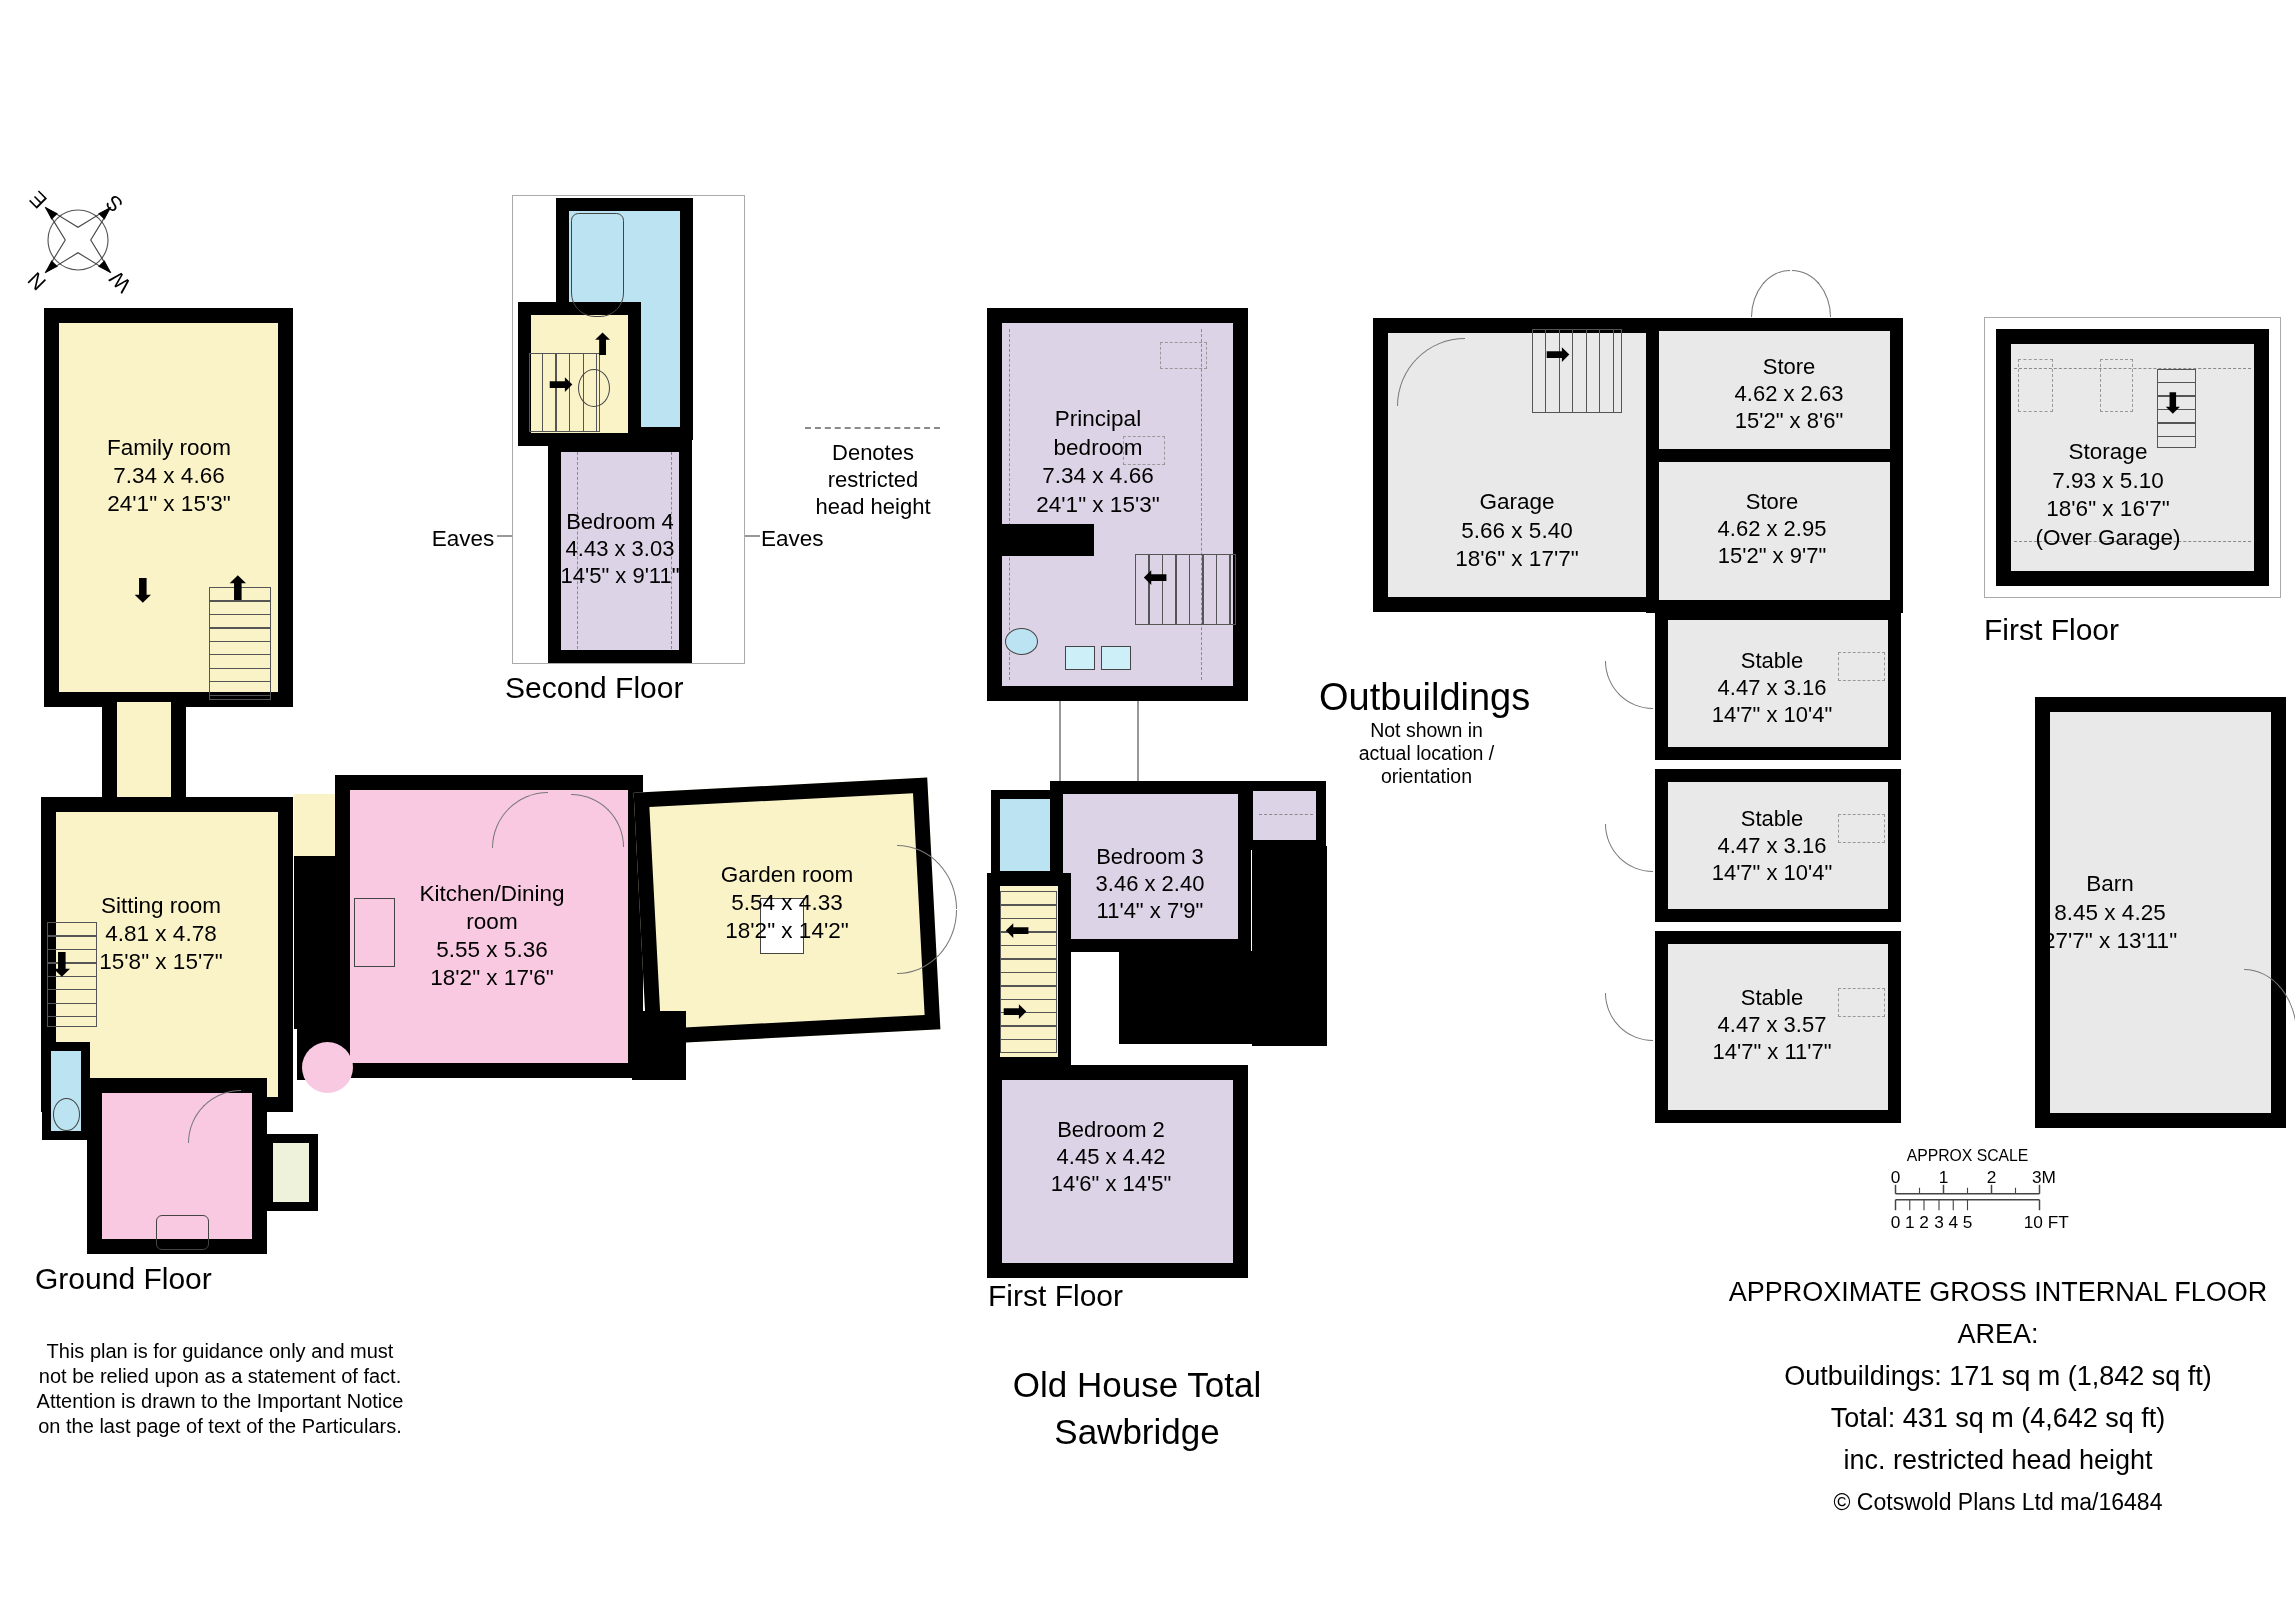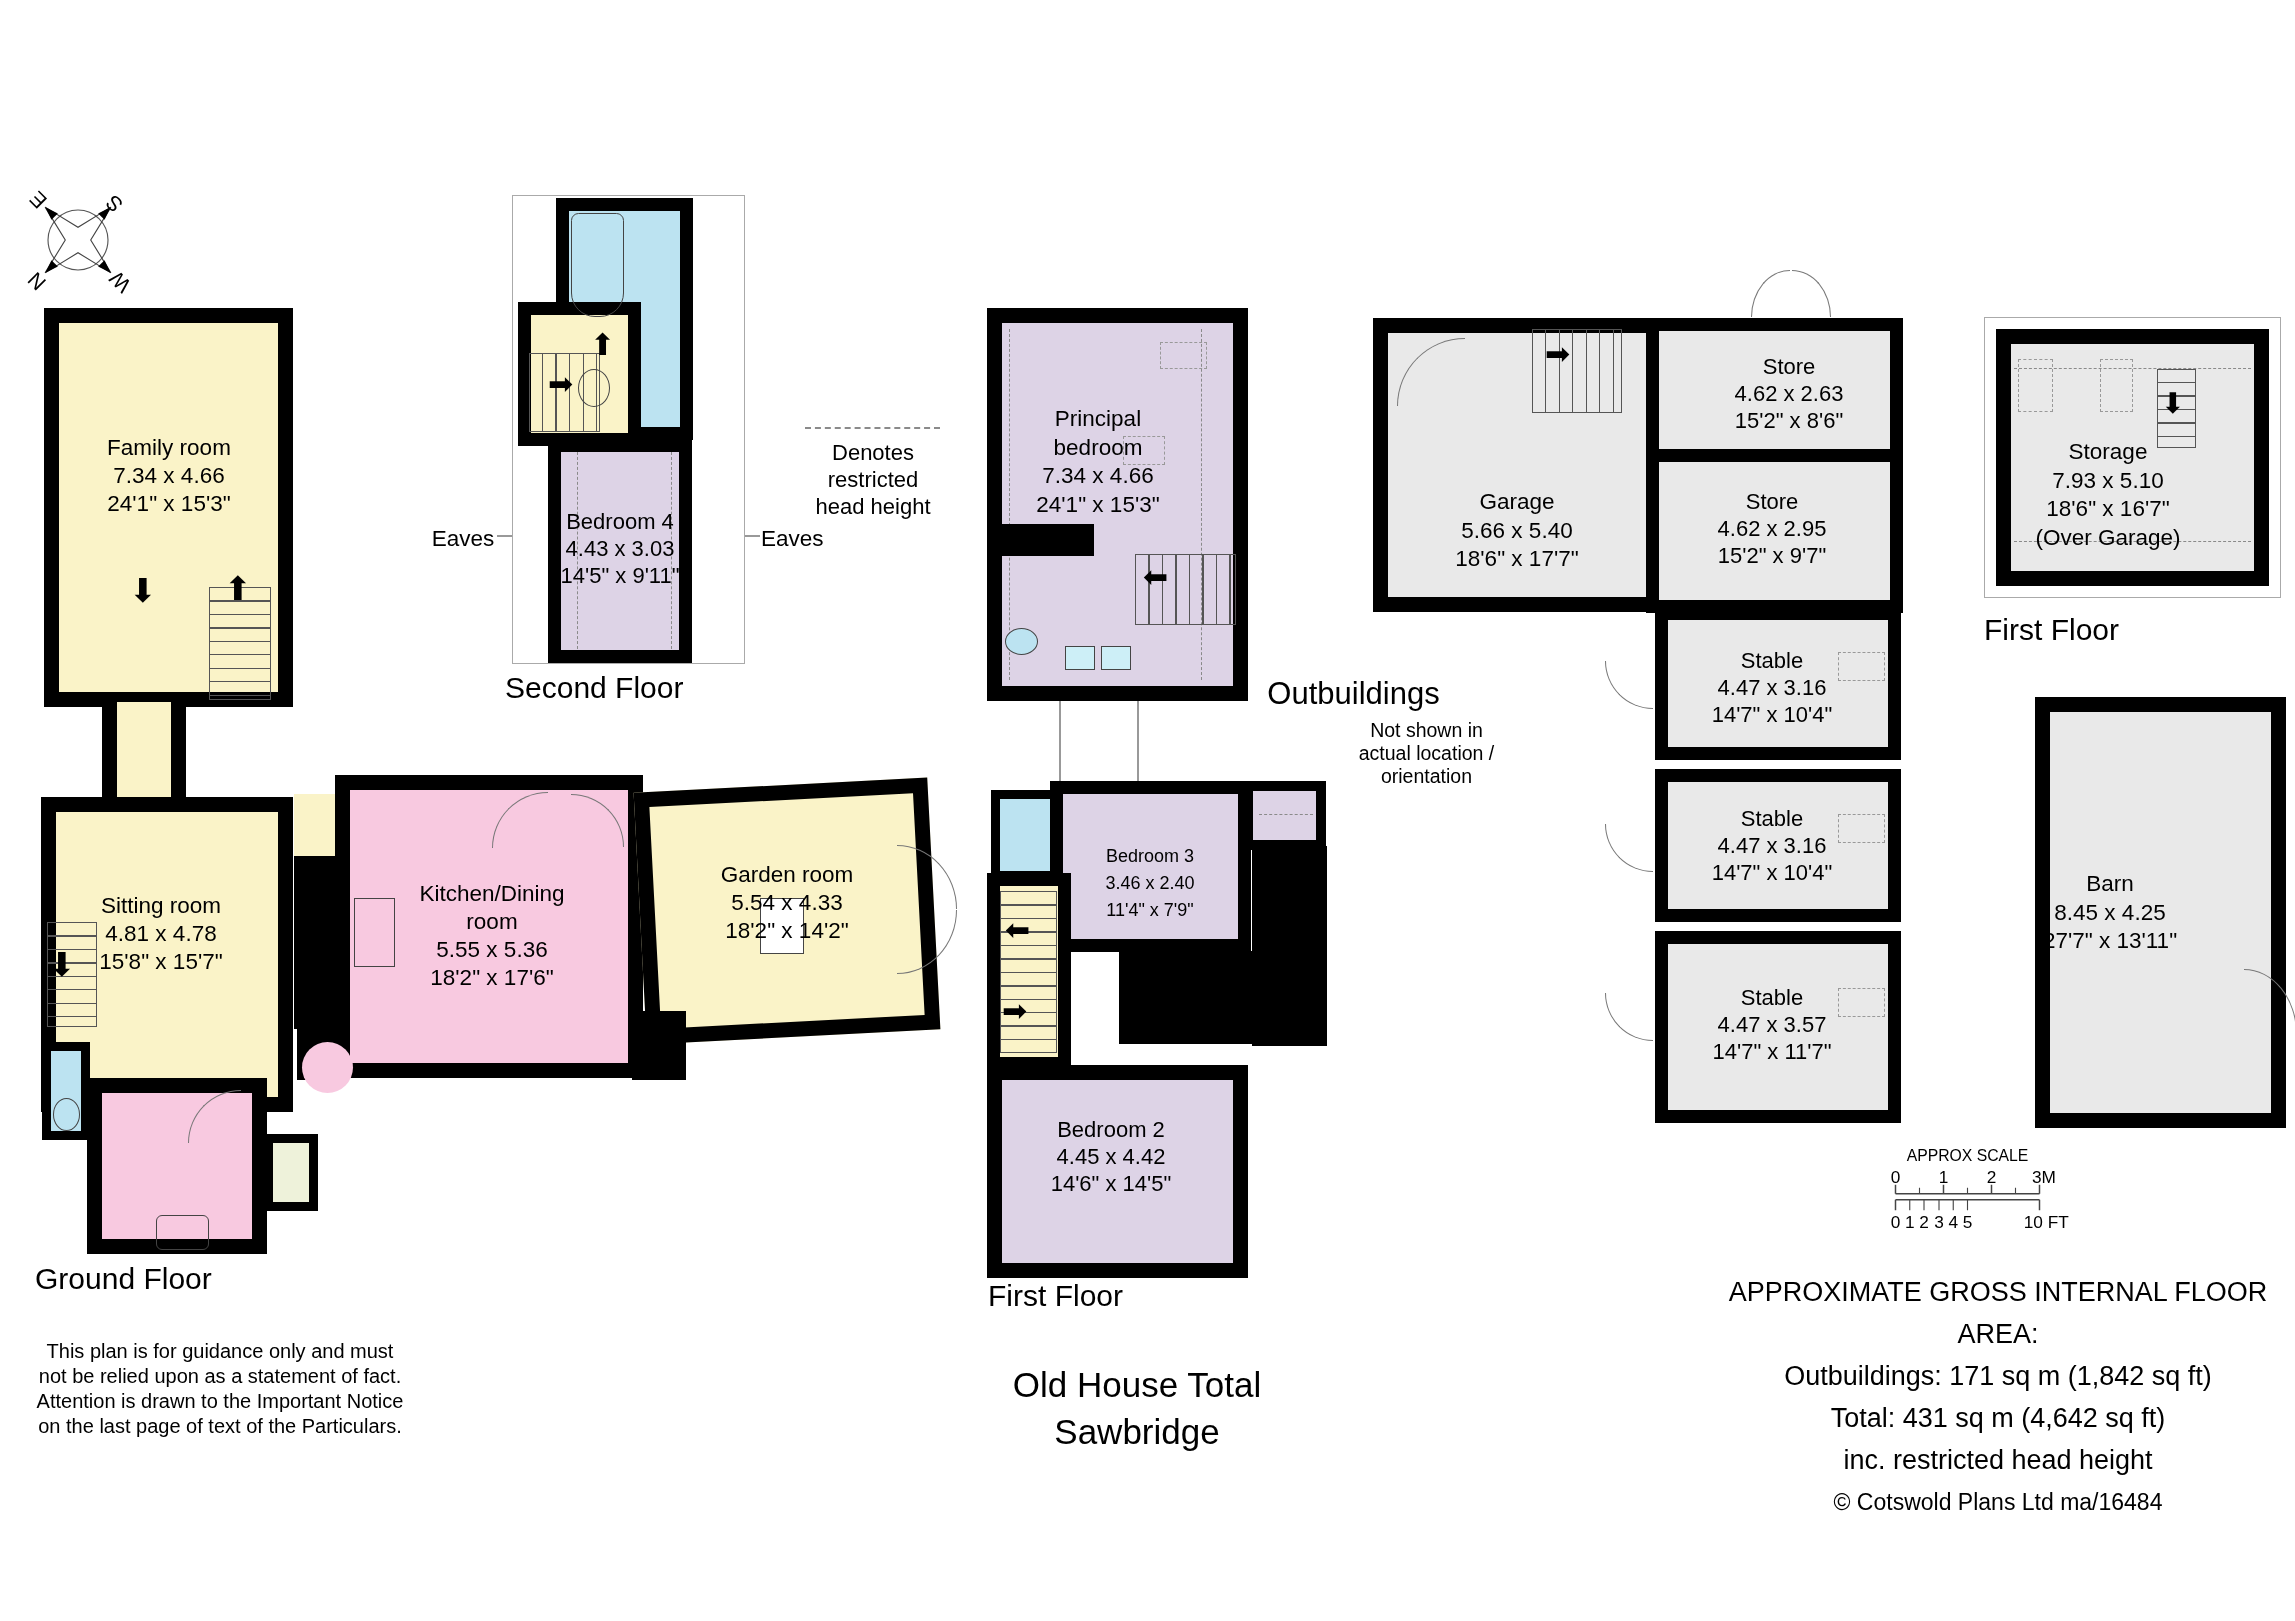--- a/index.html
+++ b/index.html
@@ -150,21 +150,21 @@
   <div class="room lav b18" style="left:1050px;top:781px;width:201px;height:171px"></div>
   <div class="room lav b14" style="left:1243px;top:781px;width:83px;height:69px"></div>
   <div class="dashh" style="left:1259px;top:814px;width:54px"></div>
   <div class="room yellow b18" style="left:987px;top:873px;width:84px;height:197px;z-index:3"></div>
   <div class="stairs" style="left:1000px;top:891px;width:57px;height:162px"></div>
   <div class="blackrect" style="left:1252px;top:846px;width:75px;height:200px"></div>
   <div class="blackrect" style="left:1119px;top:951px;width:140px;height:93px"></div>
   <div class="room lav" style="left:987px;top:1065px;width:261px;height:213px"></div>
   <div class="arrow" style="left:1005px;top:915px;font-size:30px">⬅</div>
   <div class="arrow" style="left:1002px;top:996px;font-size:30px">➡</div>
-  <div class="label" style="left:1060px;top:843px;width:180px;font-size:18px;line-height:27px">
+  <div class="label" style="left:1060px;top:843px;width:180px;font-size:22px;line-height:27px">
     <span>Bedroom 3</span>
     <span>3.46 x 2.40</span>
     <span>11'4" x 7'9"</span>
   </div>
   <div class="label" style="left:1021px;top:1116px;width:180px;font-size:22px;line-height:27px">
     <span>Bedroom 2</span>
     <span>4.45 x 4.42</span>
     <span>14'6" x 14'5"</span>
   </div>
   <div class="floor-label" style="left:988px;top:1279px">First Floor</div>
@@ -216,21 +216,21 @@
     <span>Stable</span>
     <span>4.47 x 3.16</span>
     <span>14'7" x 10'4"</span>
   </div>
   <div class="label" style="left:1682px;top:984px;width:180px;font-size:22px;line-height:27px">
     <span>Stable</span>
     <span>4.47 x 3.57</span>
     <span>14'7" x 11'7"</span>
   </div>
 
-  <div class="note" style="left:1256px;top:676px;width:195px;font-size:31px">Outbuildings</div>
+  <div class="note" style="left:1319px;top:676px;width:195px;font-size:38px">Outbuildings</div>
   <div class="note" style="left:1344px;top:719px;width:165px;font-size:19.5px;line-height:23px">
     <span style="display:block">Not shown in</span>
     <span style="display:block">actual location /</span>
     <span style="display:block">orientation</span>
   </div>
 
   <div class="thinrect" style="left:1984px;top:317px;width:297px;height:281px"></div>
   <div class="room grey" style="left:1996px;top:329px;width:273px;height:257px"></div>
   <div class="dashh" style="left:2014px;top:368px;width:237px"></div>
   <div class="dashh" style="left:2014px;top:541px;width:237px"></div>

